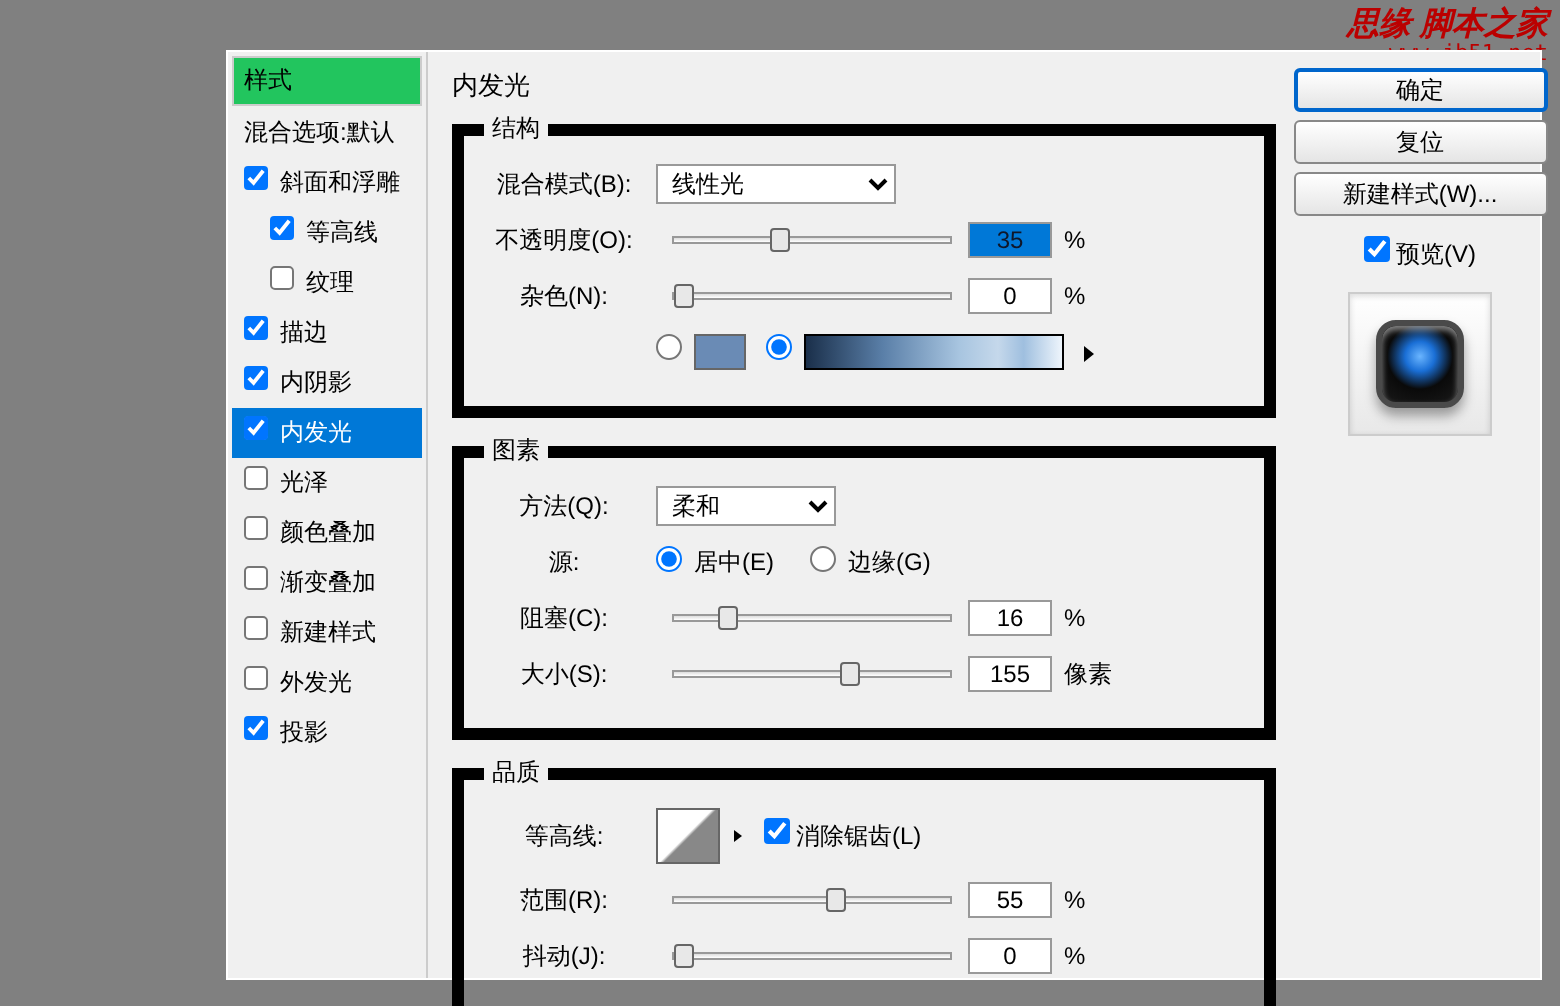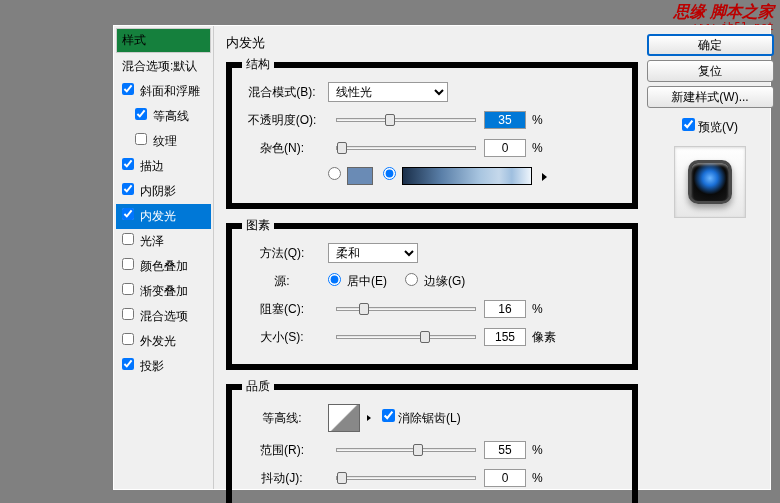--- a/index.html
+++ b/index.html
@@ -1,33 +1,33 @@
 <!DOCTYPE html>
 <html><head>
 <meta charset="utf-8">
 <style>
 *{box-sizing:border-box;margin:0;padding:0;font-family:"Microsoft YaHei",SimSun,sans-serif;font-size:12px}
 body{background:#808080;width:780px;height:503px;position:relative}
 .dialog{position:absolute;top:25px;left:113px;width:658px;height:465px;background:#f0f0f0;border:1px solid #fff;display:flex}
 .styles-panel{width:100px;border-right:1px solid #ccc;padding:2px}
-.styles-header{padding:3px 5px;border:1px solid #ccc;background:#15803d;margin-bottom:1px}
+.styles-header{padding:3px 5px;border:1px solid #ccc;background:#22c55e;margin-bottom:1px}
 .style-item{padding:3px 5px;border:1px solid transparent;display:flex;align-items:flex-start;gap:3px;cursor:pointer}
 .style-item.sub{padding-left:18px}
 .style-item.selected{background:#0078d7;color:#fff}
 .style-item input[type=checkbox]{width:12px;height:12px}
 .main-panel{flex:1;padding:8px 12px}
 .section-title{font-size:13px;margin-bottom:4px}
 fieldset{border:6px solid #000000;padding:8px 10px 10px;margin-bottom:8px;position:relative}
 legend{padding:0 4px;font-size:12px}
 .row{display:flex;align-items:center;margin-bottom:6px;height:22px}
 .row-label{width:80px;text-align:center;margin-right:6px}
 .slider-track{width:140px;height:4px;background:linear-gradient(#ddd,#fff);border:1px solid #999;position:relative;margin:0 8px}
 .slider-thumb{position:absolute;top:-5px;width:10px;height:12px;background:#e8e8e8;border:1px solid #666;border-radius:2px}
 .num-input{width:42px;height:18px;border:1px solid #999;text-align:center;background:#fff}
-.num-input.hl{background:#0078d7;color:#ffffff}
+.num-input.hl{background:#0078d7;color:#0f172a}
 .unit{margin-left:6px}
 select{height:20px;border:1px solid #999;background:#fff;padding:0 3px}
 .color-swatch{width:26px;height:18px;border:1px solid #666;display:inline-block}
 .gradient-swatch{width:130px;height:18px;border:1px solid #000;background:linear-gradient(90deg,#1a2f4a 0%,#5a7fa8 30%,#a8c5e0 60%,#c5d8eb 75%,#9fbfdf 85%,#eef5fc 100%);display:inline-block;position:relative}
 .gradient-swatch::after{content:"";position:absolute;right:-16px;top:5px;border-left:5px solid #000;border-top:4px solid transparent;border-bottom:4px solid transparent}
 .radio-group{display:flex;align-items:flex-start;gap:4px}
 .contour-swatch{width:32px;height:28px;border:1px solid #666;background:linear-gradient(135deg,#fff 48%,#888 52%);display:inline-block;margin-right:4px;position:relative}
 .contour-swatch::after{content:"";position:absolute;right:-12px;top:10px;border-left:4px solid #000;border-top:3px solid transparent;border-bottom:3px solid transparent}
 .right-panel{width:120px;padding:8px;display:flex;flex-direction:column;gap:4px;align-items:center}
 .rbtn{width:127px;height:22px;border:1px solid #888;background:linear-gradient(#fff,#e5e5e5);border-radius:3px;cursor:pointer;display:flex;align-items:center;justify-content:center}
@@ -84,21 +84,21 @@
         <div class="style-item">
           <input type="checkbox" style="">
           <span>颜色叠加</span>
         </div>
         <div class="style-item">
           <input type="checkbox" style="">
           <span>渐变叠加</span>
         </div>
         <div class="style-item">
           <input type="checkbox" style="">
-          <span>混合选项</span>
+          <span>新建样式</span>
         </div>
         <div class="style-item">
           <input type="checkbox" style="">
           <span>外发光</span>
         </div>
         <div class="style-item">
           <input type="checkbox" checked="" style="">
           <span>投影</span>
         </div>
       </div>

